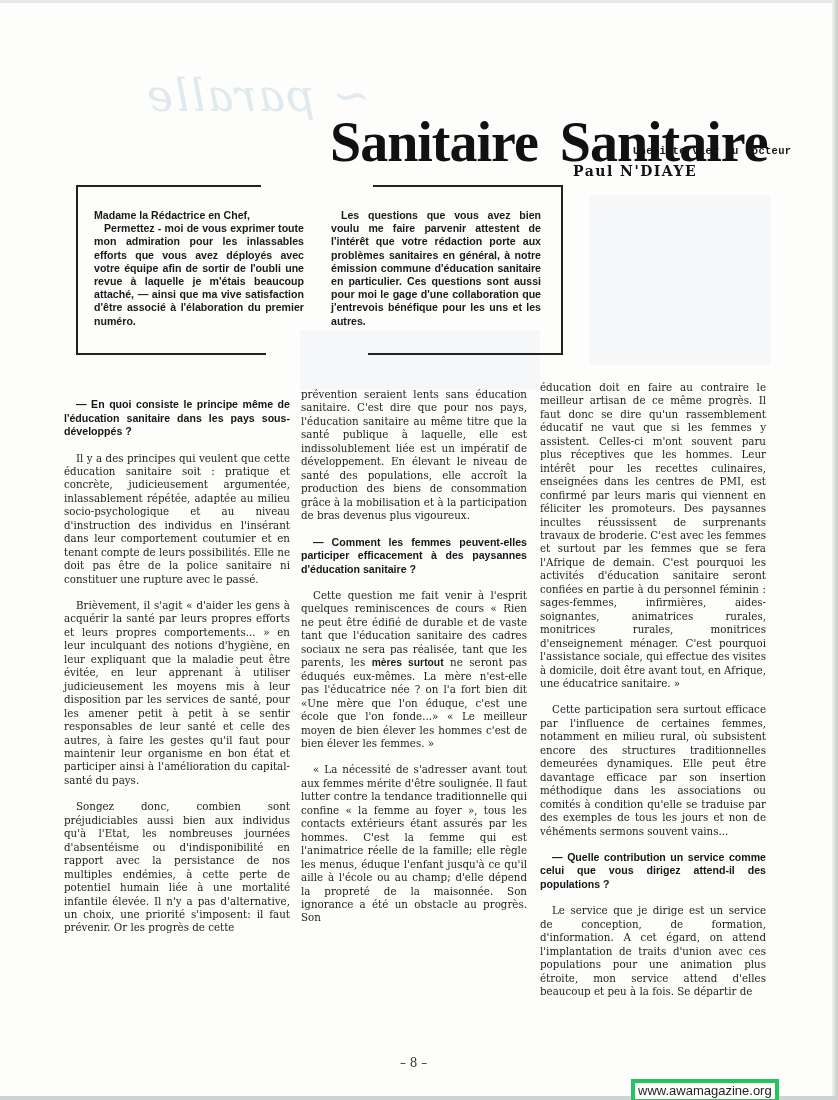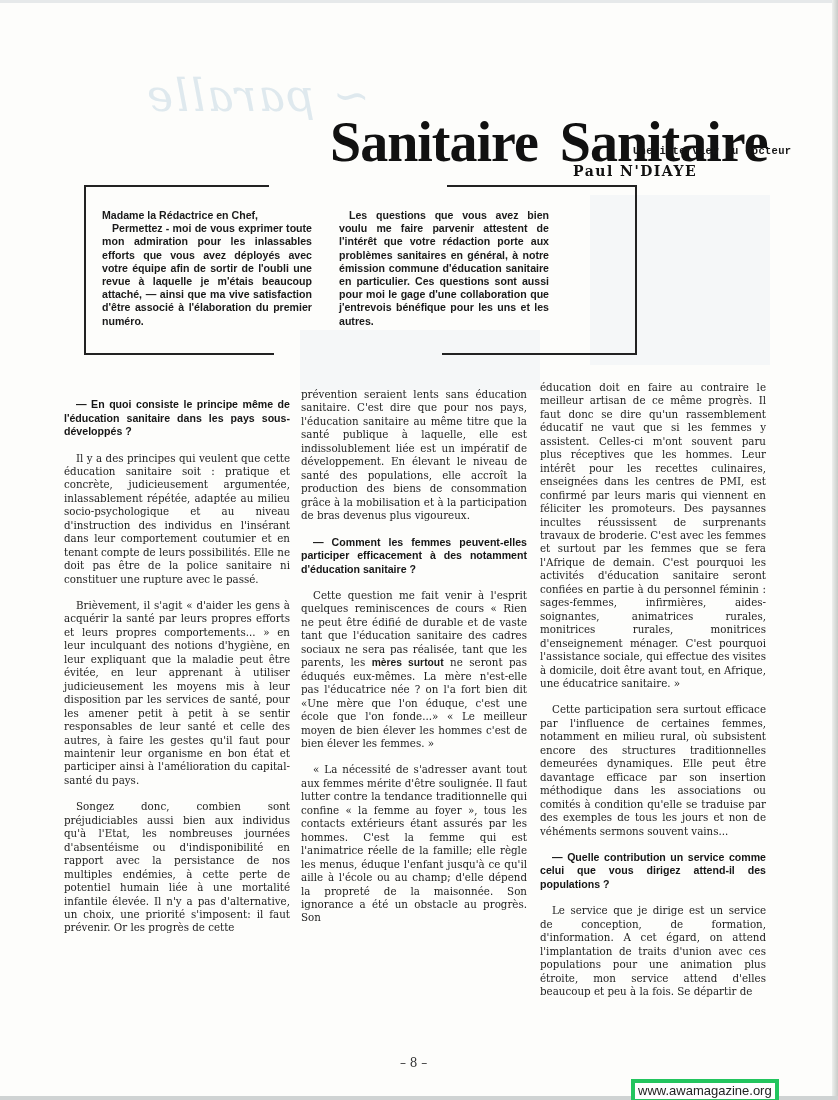--- a/index.html
+++ b/index.html
@@ -38,21 +38,21 @@
       font-size: 10.5px; letter-spacing: 0.3px; color: #161616; padding-left: 44px;
     }
     .author {
       position: absolute; left: 573px; top: 163px;
       font-family: "DejaVu Serif", serif; font-weight: bold;
       font-size: 14px; letter-spacing: 1.5px; color: #111;
     }
 
     
     .letter-box {
-      position: absolute; left: 84px; top: 185px; width: 553px; height: 170px;
+      position: absolute; left: 76px; top: 185px; width: 487px; height: 170px;
     }
     .letter-box .bl { position: absolute; left: 0; top: 0; width: 2px; height: 170px; background: #222; }
     .letter-box .br { position: absolute; right: 0; top: 0; width: 2px; height: 170px; background: #222; }
     .letter-box .bt1 { position: absolute; left: 0; top: 0; width: 185px; height: 2px; background: #222; }
     .letter-box .bt2 { position: absolute; right: 0; top: 0; width: 190px; height: 2px; background: #222; }
     .letter-box .bb1 { position: absolute; left: 0; bottom: 0; width: 190px; height: 2px; background: #222; }
     .letter-box .bb2 { position: absolute; right: 0; bottom: 0; width: 195px; height: 2px; background: #222; }
     .letter-col {
       position: absolute; top: 24px; width: 210px;
       font-family: "Liberation Sans", sans-serif; font-weight: bold;
@@ -128,21 +128,21 @@
 
 <div class="col col1">
   <p class="q">— En quoi consiste le principe même de l'éducation sanitaire dans les pays sous-développés ?</p>
   <p>Il y a des principes qui veulent que cette éducation sanitaire soit : pratique et concrète, judicieusement argumentée, inlassablement répétée, adaptée au milieu socio-psychologique et au niveau d'instruction des individus en l'insérant dans leur comportement coutumier et en tenant compte de leurs possibilités. Elle ne doit pas être de la police sanitaire ni constituer une rupture avec le passé.</p>
   <p>Brièvement, il s'agit « d'aider les gens à acquérir la santé par leurs propres efforts et leurs propres comportements... » en leur inculquant des notions d'hygiène, en leur expliquant que la maladie peut être évitée, en leur apprenant à utiliser judicieusement les moyens mis à leur disposition par les services de santé, pour les amener petit à petit à se sentir responsables de leur santé et celle des autres, à faire les gestes qu'il faut pour maintenir leur organisme en bon état et participer ainsi à l'amélioration du capital-santé du pays.</p>
   <p>Songez donc, combien sont préjudiciables aussi bien aux individus qu'à l'Etat, les nombreuses journées d'absentéisme ou d'indisponibilité en rapport avec la persistance de nos multiples endémies, à cette perte de potentiel humain liée à une mortalité infantile élevée. Il n'y a pas d'alternative, un choix, une priorité s'imposent: il faut prévenir. Or les progrès de cette</p>
 </div>
 
 <div class="col col2">
   <p class="cont">prévention seraient lents sans éducation sanitaire. C'est dire que pour nos pays, l'éducation sanitaire au même titre que la santé publique à laquelle, elle est indissolublement liée est un impératif de développement. En élevant le niveau de santé des populations, elle accroît la production des biens de consommation grâce à la mobilisation et à la participation de bras devenus plus vigoureux.</p>
-  <p class="q">— Comment les femmes peuvent-elles participer efficacement à des notamment d'éducation sanitaire ?</p>
+  <p class="q">— Comment les femmes peuvent-elles participer efficacement à des paysannes d'éducation sanitaire ?</p>
   <p><span>Cette question me fait venir à l'esprit quelques reminiscences de cours « Rien ne peut être édifié de durable et de vaste tant que l'éducation sanitaire des cadres sociaux ne sera pas réalisée, tant que les parents, les </span><span class="bold-sans">mères surtout</span><span> ne seront pas éduqués eux-mêmes. La mère n'est-elle pas l'éducatrice née ? on l'a fort bien dit «Une mère que l'on éduque, c'est une école que l'on fonde...» « Le meilleur moyen de bien élever les hommes c'est de bien élever les femmes. »</span></p>
   <p>« La nécessité de s'adresser avant tout aux femmes mérite d'être soulignée. Il faut lutter contre la tendance traditionnelle qui confine « la femme au foyer », tous les contacts extérieurs étant assurés par les hommes. C'est la femme qui est l'animatrice réelle de la famille; elle règle les menus, éduque l'enfant jusqu'à ce qu'il aille à l'école ou au champ; d'elle dépend la propreté de la maisonnée. Son ignorance a été un obstacle au progrès. Son</p>
 </div>
 
 <div class="col col3">
   <p class="cont">éducation doit en faire au contraire le meilleur artisan de ce même progrès. Il faut donc se dire qu'un rassemblement éducatif ne vaut que si les femmes y assistent. Celles-ci m'ont souvent paru plus réceptives que les hommes. Leur intérêt pour les recettes culinaires, enseignées dans les centres de PMI, est confirmé par leurs maris qui viennent en féliciter les promoteurs. Des paysannes incultes réussissent de surprenants travaux de broderie. C'est avec les femmes et surtout par les femmes que se fera l'Afrique de demain. C'est pourquoi les activités d'éducation sanitaire seront confiées en partie à du personnel féminin : sages-femmes, infirmières, aides-soignantes, animatrices rurales, monitrices rurales, monitrices d'enseignement ménager. C'est pourquoi l'assistance sociale, qui effectue des visites à domicile, doit être avant tout, en Afrique, une éducatrice sanitaire. »</p>
   <p>Cette participation sera surtout efficace par l'influence de certaines femmes, notamment en milieu rural, où subsistent encore des structures traditionnelles demeurées dynamiques. Elle peut être davantage efficace par son insertion méthodique dans les associations ou comités à condition qu'elle se traduise par des exemples de tous les jours et non de véhéments sermons souvent vains...</p>
   <p class="q">— Quelle contribution un service comme celui que vous dirigez attend-il des populations ?</p>
   <p>Le service que je dirige est un service de conception, de formation, d'information. A cet égard, on attend l'implantation de traits d'union avec ces populations pour une animation plus étroite, mon service attend d'elles beaucoup et peu à la fois. Se départir de</p>
 </div>

